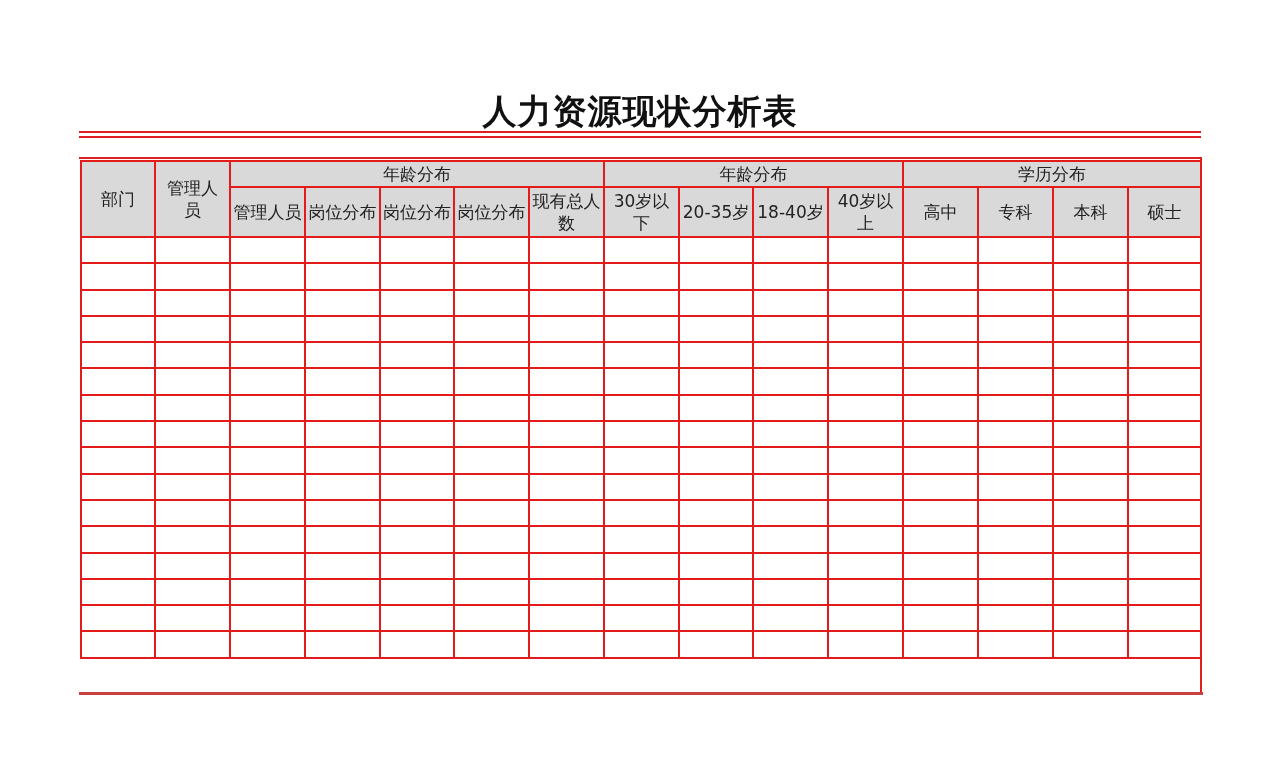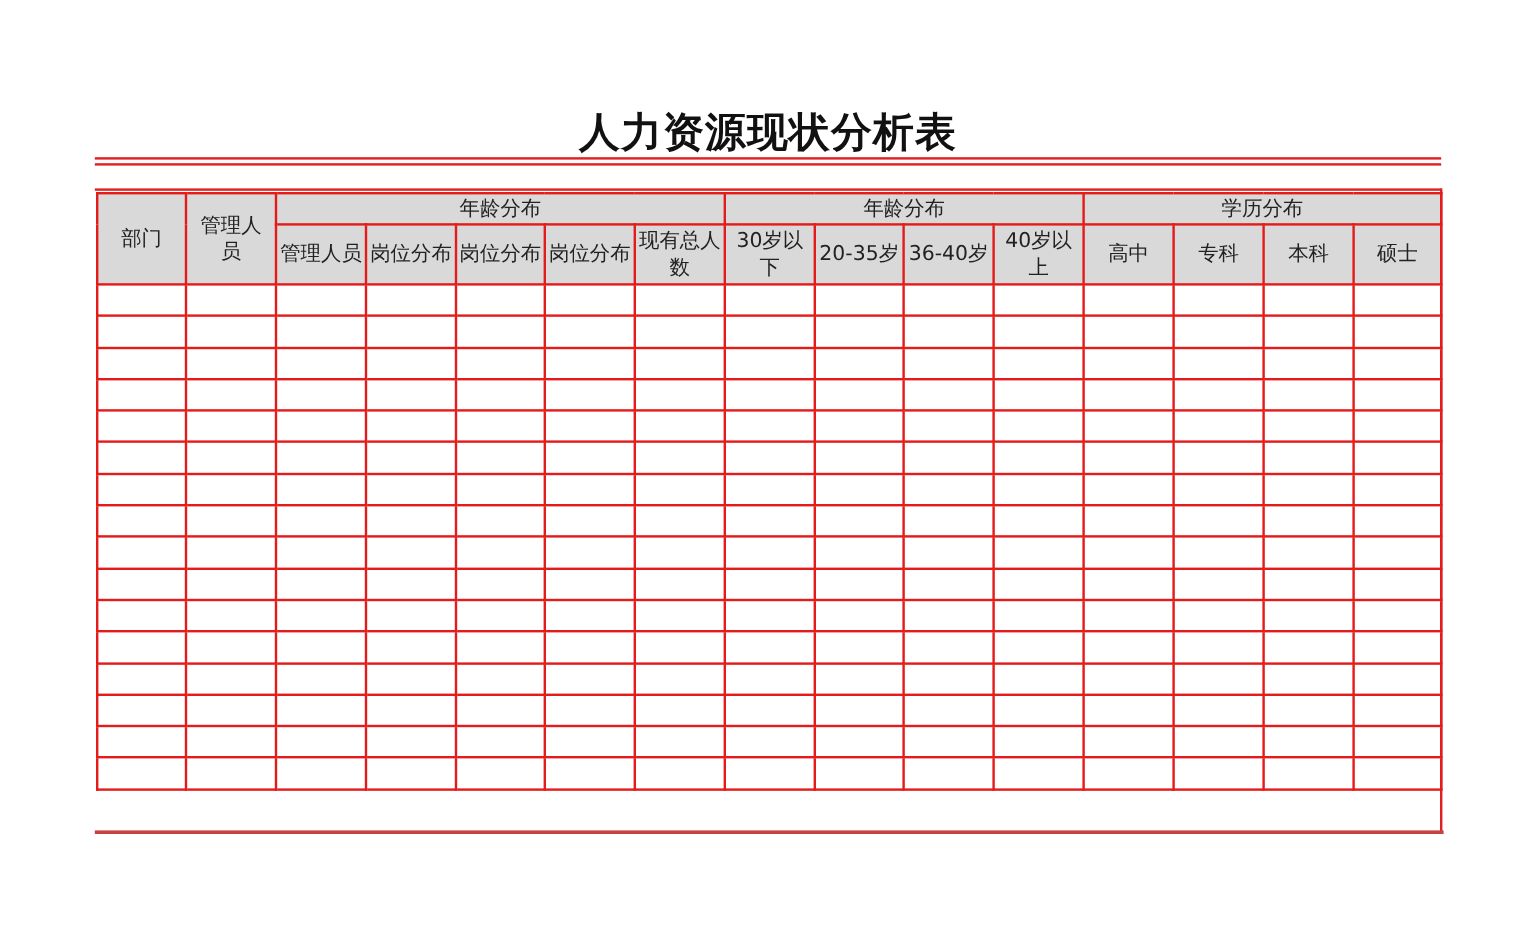--- a/index.html
+++ b/index.html
@@ -88,21 +88,21 @@
         <td class="hd">
             <span class="cell-text">现有总人数</span>
           </td>
         <td class="hd">
             <span class="cell-text">30岁以下</span>
           </td>
         <td class="hd">
             <span class="cell-text">20-35岁</span>
           </td>
         <td class="hd">
-            <span class="cell-text">36-40岁</span>
+            <span class="cell-text">18-40岁</span>
           </td>
         <td class="hd">
             <span class="cell-text">40岁以上</span>
           </td>
         <td class="hd">
             <span class="cell-text">高中</span>
           </td>
         <td class="hd">
             <span class="cell-text">专科</span>
           </td>

